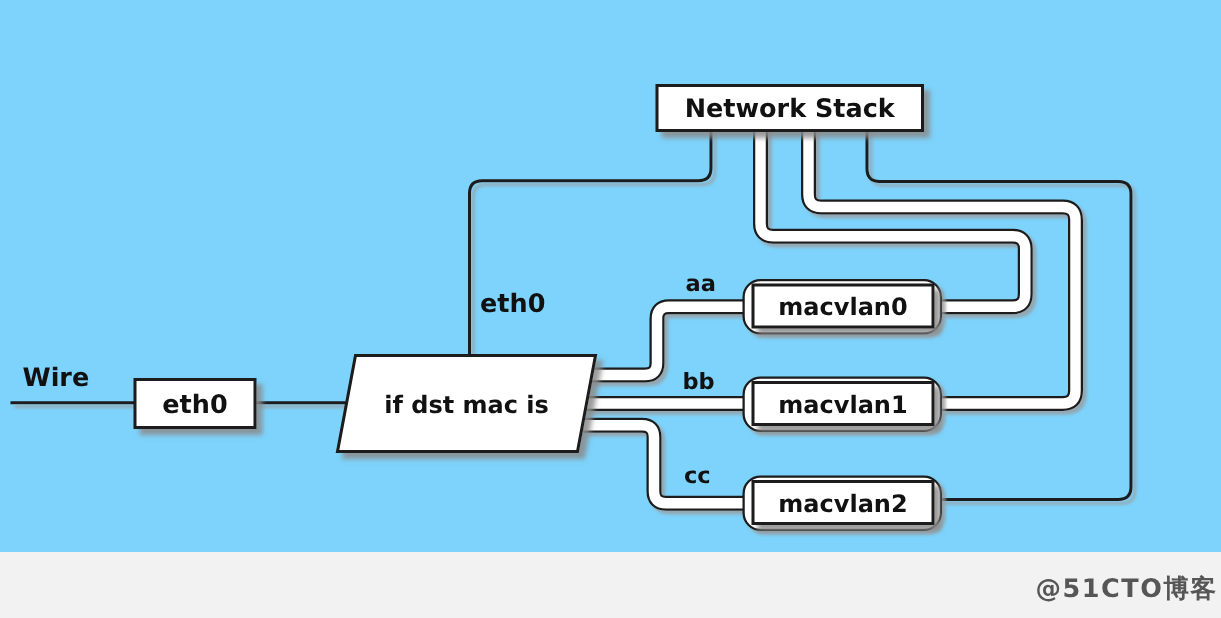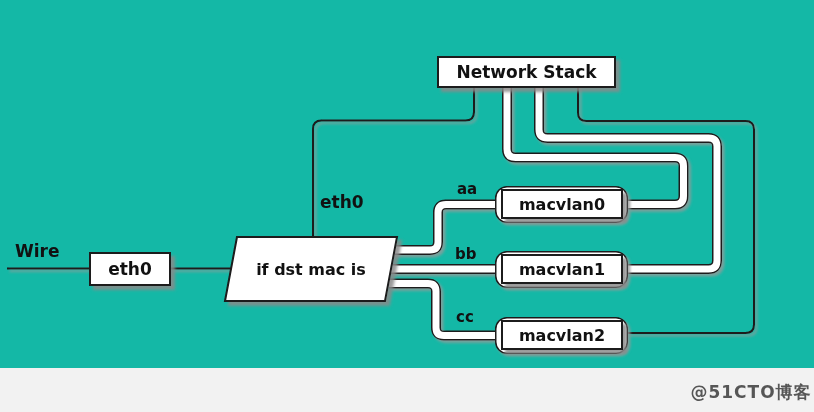--- a/index.html
+++ b/index.html
@@ -1,18 +1,18 @@
 <!DOCTYPE html>
 <html><head>
 <meta charset="utf-8">
 <style>
   html,body{margin:0;padding:0;background:#fff;}
   .stage{
     position:relative;width:814px;height:412px;overflow:hidden;
-    background:#14b8a6;
+    background:#7dd3fc;
     font-family:"DejaVu Sans","Liberation Sans",sans-serif;
   }
   svg text{
     font-family:"DejaVu Sans","Liberation Sans",sans-serif;
     font-weight:bold;
     fill:#111;
   }
   .node-label{font-size:16px;}
   .big-label{font-size:17px;}
   .branch-label{font-size:15px;}

